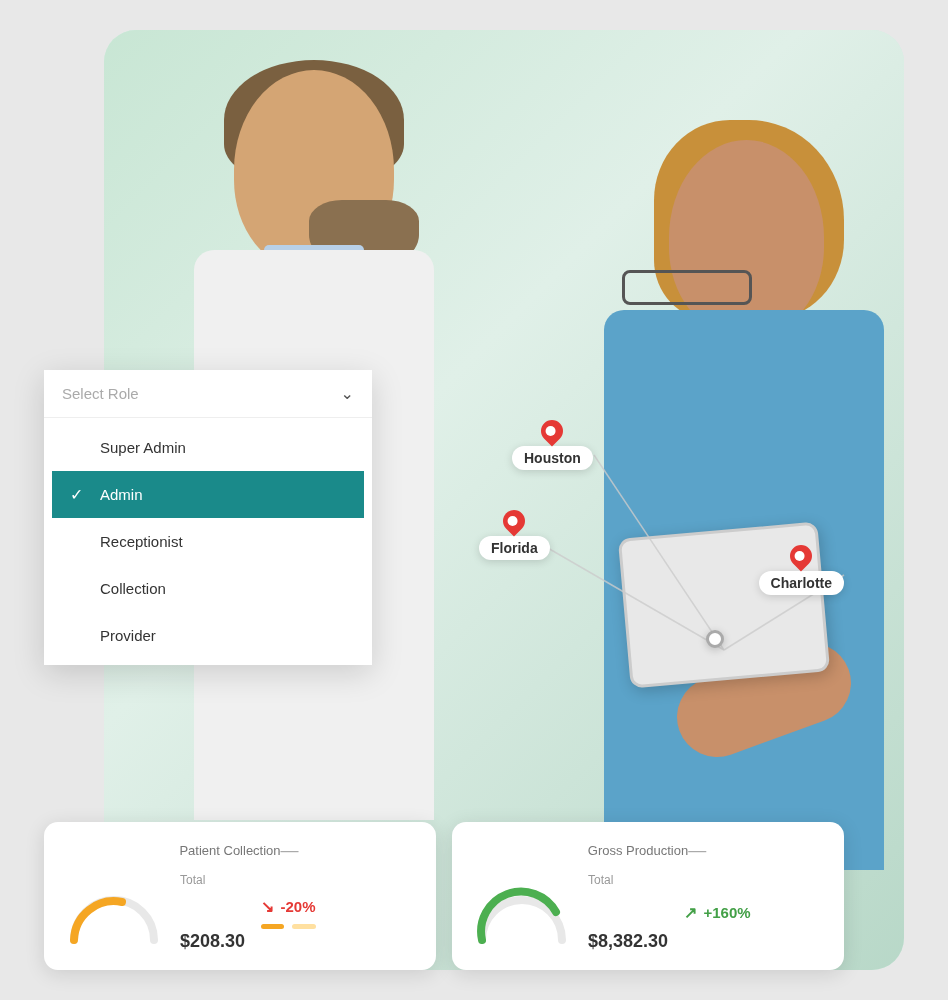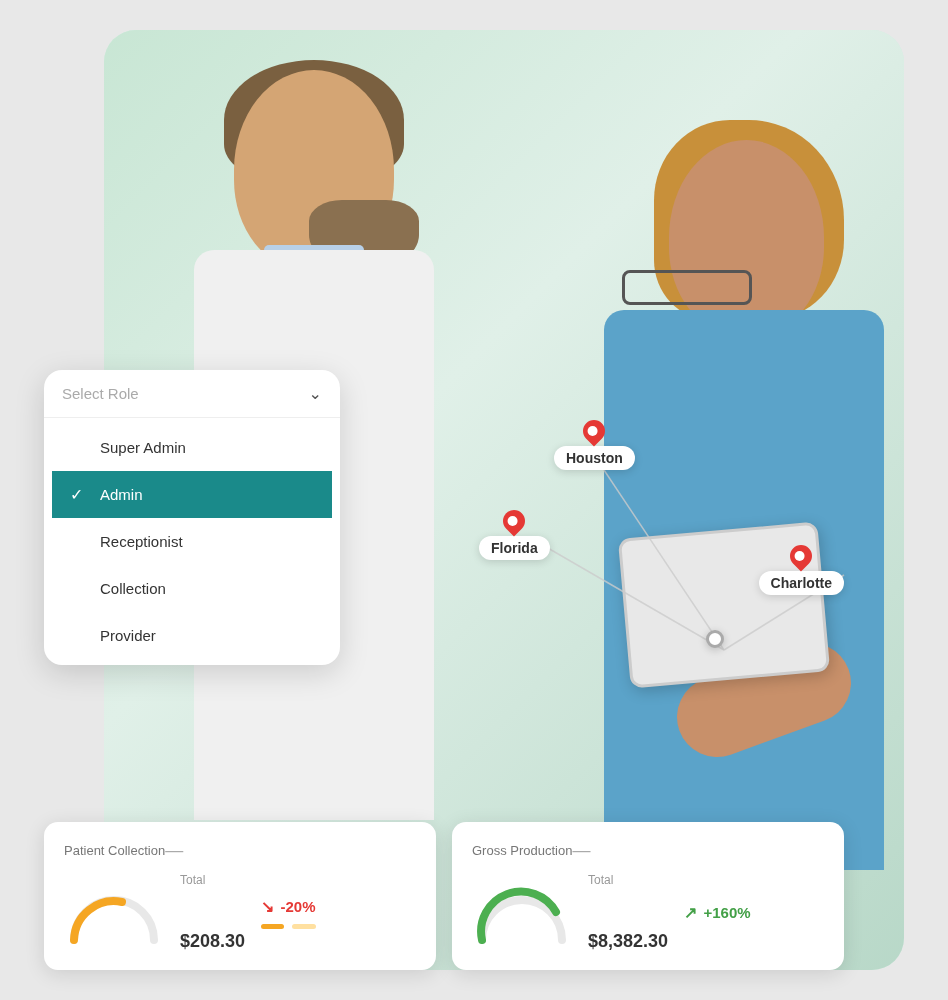--- a/index.html
+++ b/index.html
@@ -208,21 +208,21 @@
       font-size: 14px;
       font-weight: 600;
       color: #333;
       white-space: nowrap;
       box-shadow: 0 2px 8px rgba(0,0,0,0.15);
       margin-top: 4px;
     }
 
     .pin-houston {
       top: 390px;
-      left: 450px;
+      left: 408px;
     }
 
     .pin-florida {
       top: 480px;
       left: 375px;
     }
 
     .pin-charlotte {
       top: 515px;
       right: 60px;
@@ -249,23 +249,23 @@
       border: 3px solid #aaa;
       border-radius: 50%;
       box-shadow: 0 2px 8px rgba(0,0,0,0.2);
     }
 
     
     .dropdown-card {
       position: absolute;
       top: 340px;
       left: 0;
-      width: 296px;
+      width: 328px;
       background: white;
-      border-radius: 18px;
+      border-radius: 0;
       box-shadow: 0 8px 30px rgba(0,0,0,0.15);
       overflow: visible;
       z-index: 10;
     }
 
     .dropdown-header {
       display: flex;
       align-items: center;
       justify-content: space-between;
       padding: 14px 18px;
@@ -326,21 +326,21 @@
       flex: 1;
       background: white;
       border-radius: 14px;
       padding: 18px 20px;
       box-shadow: 0 4px 20px rgba(0,0,0,0.12);
     }
 
     .stat-card-header {
       display: flex;
       align-items: center;
-      justify-content: flex-start;
+      justify-content: center;
       margin-bottom: 12px;
     }
 
     .stat-card-title {
       font-size: 13px;
       color: #777;
       font-weight: 500;
     }
 
     .stat-card-menu {

